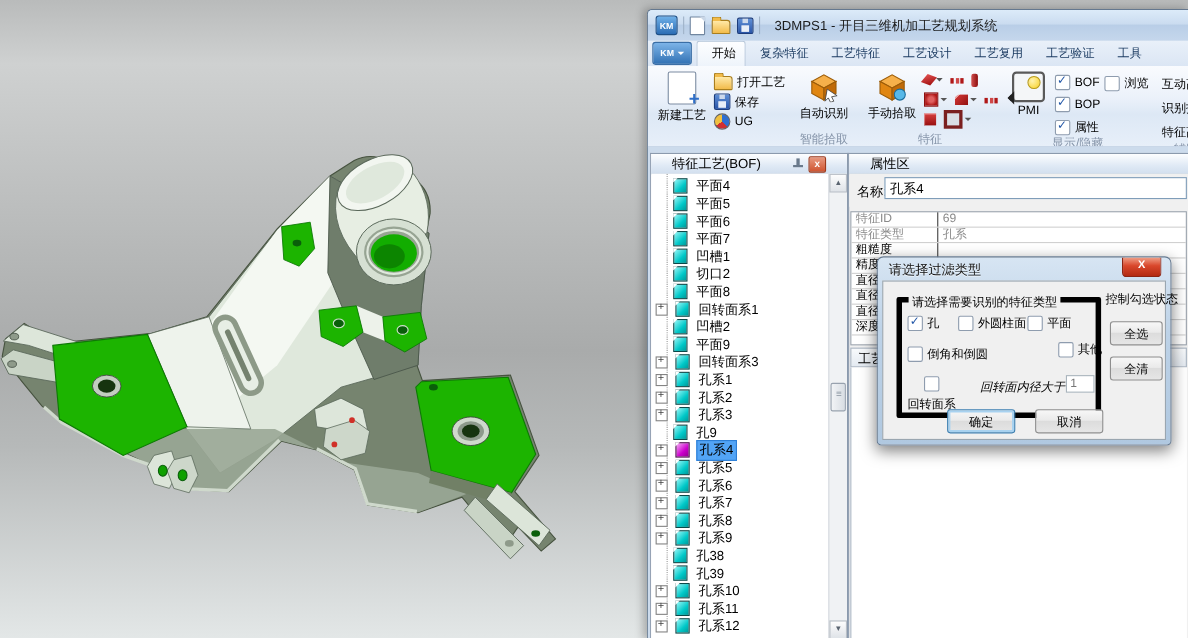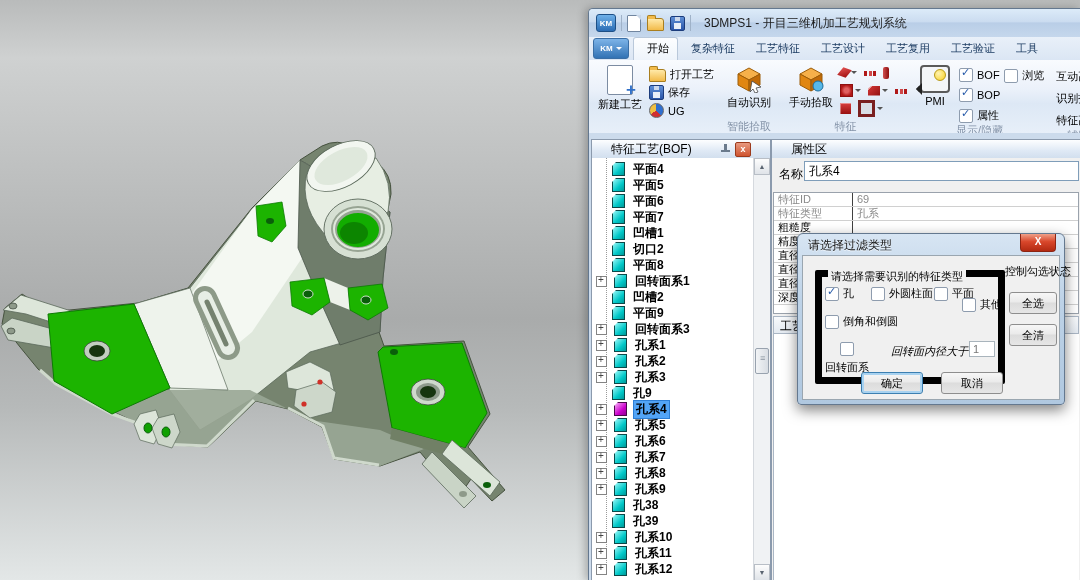--- a/index.html
+++ b/index.html
@@ -95,21 +95,21 @@
   .guide{position:absolute;left:14px;top:0;bottom:14px;border-left:1px dotted #9a9a9a;}
   .trows{position:absolute;left:0;top:3px;right:16px;}
   .trow{height:16px;display:flex;align-items:center;padding-left:4px;position:relative;}
   .tg{width:9px;height:9px;margin-right:7px;flex:0 0 auto;position:relative;z-index:1;}
   .tg.exp{background:#fff;border:1px solid #848484;}
   .tg.exp::after{content:"+";position:absolute;left:1px;top:-3px;font-size:10px;color:#444;}
   .ticon{width:11px;height:12px;flex:0 0 auto;margin-right:6px;position:relative;z-index:1;
        background:linear-gradient(135deg,#7ff0f0 10%,#00c8c8 60%,#009898);border:1px solid #0b4848;}
   .ticon::after{content:"";position:absolute;left:-1px;top:-1px;border-top:4px solid #fff;border-right:4px solid transparent;}
   .ticon.mag{background:linear-gradient(135deg,#f08ff0 10%,#cc00cc 60%,#930093);border-color:#4b074b;}
-  .tlabel{font-size:12px;white-space:nowrap;padding:0 2px;font-weight:bold;}
+  .tlabel{font-size:12px;white-space:nowrap;padding:0 2px;}
   .trow.sel .tlabel{background:#52a4f6;border:1px solid #2c7ed6;color:#000;}
   
   .vsb{position:absolute;right:0;top:0;width:16px;bottom:0;background:#f0f2f4;border-left:1px solid #d5d9de;}
   .sb-btn{position:absolute;left:0;right:0;height:15px;background:linear-gradient(180deg,#fdfdfd,#dfe3e8);border:1px solid #b8bec6;
        display:flex;align-items:center;justify-content:center;font-size:7px;color:#5a6470;}
   .sb-up{top:0;} .sb-dn{bottom:0;}
   .sb-thumb{position:absolute;left:1px;right:1px;top:190px;height:24px;border:1px solid #98a2ae;border-radius:2px;
        background:linear-gradient(90deg,#f2f4f6,#d8dde3);}
   .sb-thumb::after{content:"≡";position:absolute;left:4px;top:4px;font-size:9px;color:#8a94a0;}
 
@@ -130,21 +130,21 @@
 
   
   .dlg{position:absolute;left:797px;top:233px;width:266px;height:170px;border-radius:6px 6px 4px 4px;
        background:linear-gradient(180deg,#d7e5f3,#bdd2e7 40%,#b0c8e0);border:1px solid #64788f;
        box-shadow:0 5px 14px rgba(0,0,0,.5);}
   .dtitle{position:absolute;left:10px;top:3px;font-size:12px;color:#111;text-shadow:0 1px 0 rgba(255,255,255,.7);}
   .dclose{position:absolute;right:8px;top:0;width:34px;height:17px;border-radius:0 0 4px 4px;
        background:linear-gradient(180deg,#f0a088,#d9472b 45%,#b22a12);border:1px solid #8c2413;border-top:none;
        color:#fff;font-size:10px;font-weight:bold;text-align:center;line-height:16px;}
   .dclient{position:absolute;left:4px;right:4px;top:21px;bottom:4px;background:#f0f0f0;border:1px solid #9aa6b0;}
-  .gbox{position:absolute;left:12px;top:14px;width:176px;height:100px;border:7px solid #000000;border-radius:2px;}
+  .gbox{position:absolute;left:12px;top:14px;width:176px;height:100px;border:5px solid #000000;border-radius:2px;}
   .gbox-label{position:absolute;left:6px;top:-8px;background:#f0f0f0;padding:0 3px;font-size:11px;white-space:nowrap;}
   .dcb{position:absolute;display:flex;align-items:center;gap:4px;font-size:11px;white-space:nowrap;}
   .inline-lbl{position:absolute;font-size:11px;white-space:nowrap;font-style:italic;}
   .num-input{position:absolute;width:26px;height:16px;background:#fff;border:1px solid #a9b4bc;font-size:11px;color:#777;
        padding:0 3px;box-sizing:border-box;font-family:inherit;}
   .side-label{position:absolute;left:202px;top:8px;font-size:11px;white-space:nowrap;}
   .dbtn{position:absolute;height:20px;border:1px solid #8e8e8e;border-radius:3px;font-size:11px;
        background:linear-gradient(180deg,#f7f7f7,#eaeaea 45%,#dcdcdc 50%,#e6e6e6);
        display:flex;align-items:center;justify-content:center;}
   .dbtn.focus{border-color:#3c7fb1;box-shadow:0 0 0 2px #a8d2f0 inset;}
@@ -604,21 +604,21 @@
       <span>外圆柱面</span>
     </span>
     <span class="dcb" style="left:131px;top:30px;">
       <span class="cbx"></span>
       <span>平面</span>
     </span>
     <span class="dcb" style="left:22px;top:58px;">
       <span class="cbx"></span>
       <span>倒角和倒圆</span>
     </span>
-    <span class="dcb" style="left:131px;top:41px;padding-left:28px;">
+    <span class="dcb" style="left:131px;top:54px;padding-left:28px;">
       <span class="cbx"></span>
       <span>其他</span>
     </span>
     <span class="dcb" style="left:22px;top:86px;flex-direction:column;">
       <span class="cbx"></span>
       <span>回转面系</span>
     </span>
     <span class="inline-lbl" style="left:88px;top:88px;">回转面内径大于</span>
     <input class="num-input" style="left: 166px; top: 85px;" type="text" value="1">
     <span class="side-label">控制勾选状态</span>

